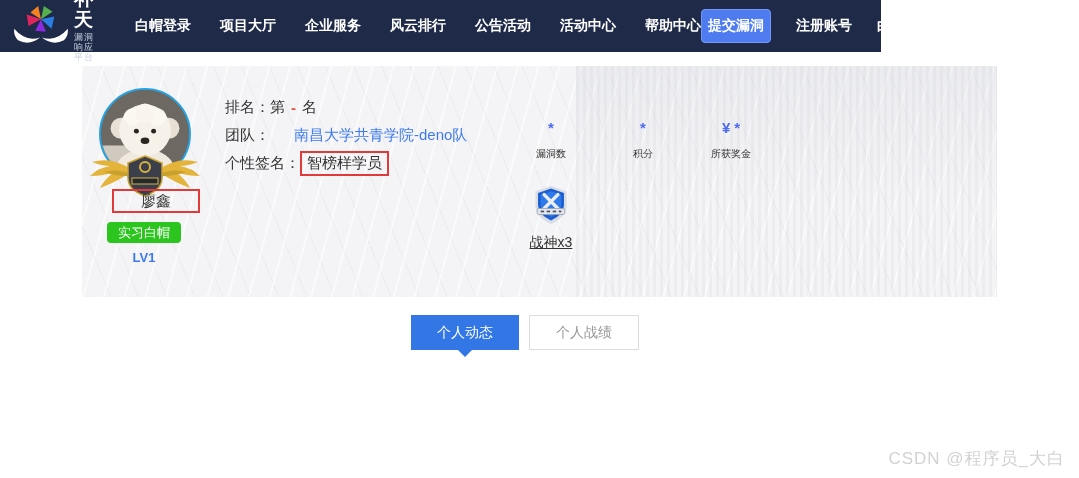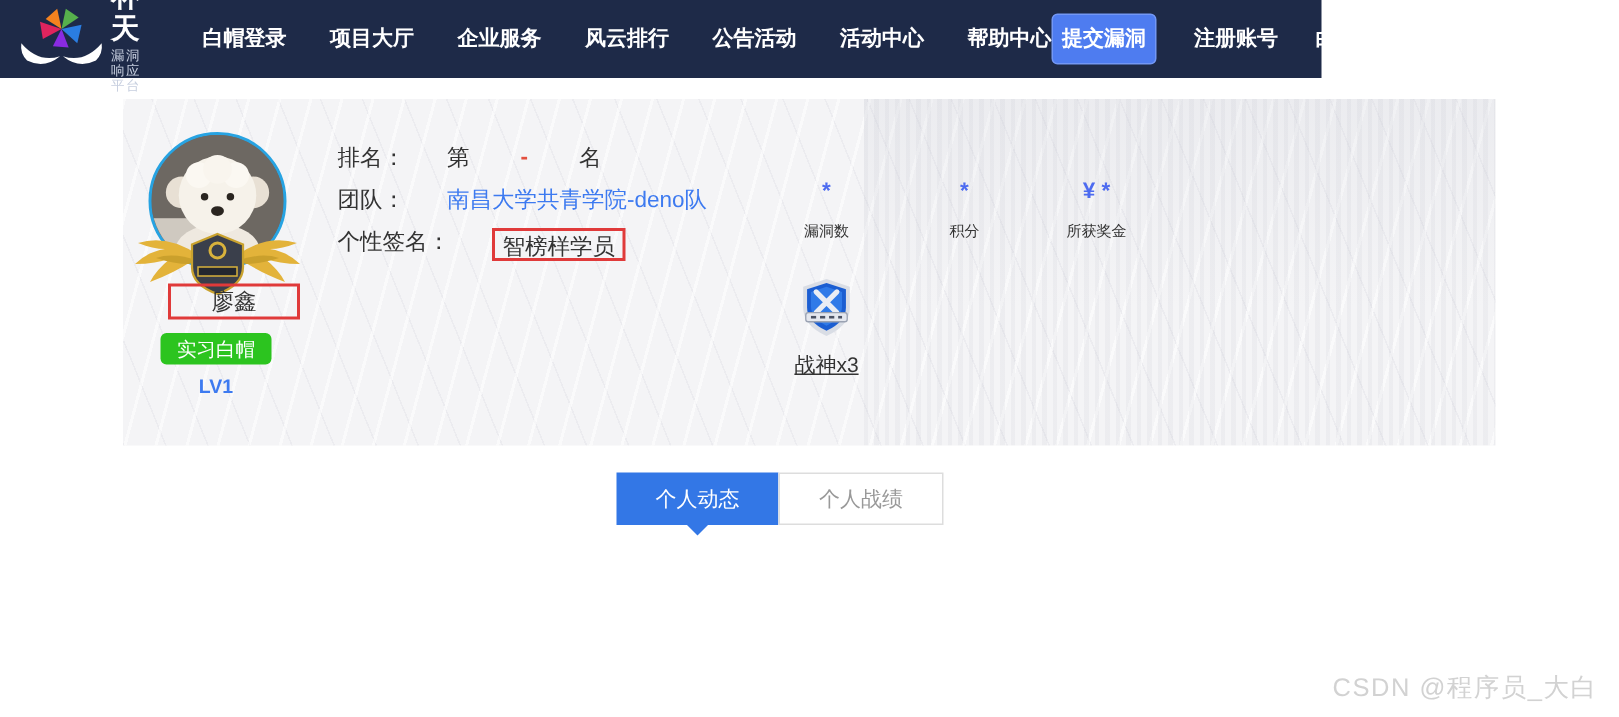--- a/index.html
+++ b/index.html
@@ -64,40 +64,40 @@
     position:absolute; left:25px; top:156px; width:74px; height:21px;
     background:#2cc41f; color:#fff; font-size:13px; border-radius:4px;
     display:flex; align-items:center; justify-content:center; cursor:pointer;
   }
   .level-text {
     position:absolute; left:25px; top:184px; width:74px; text-align:center;
     color:#3d7af0; font-size:13px; font-weight:bold;
   }
 
   .info-col { position:absolute; left:143px; top:30px; font-size:15px; }
-  .info-row { display:flex; height:22px; margin-bottom:6px;gap:28px; }
+  .info-row { display:flex; align-items:center; height:22px; margin-bottom:6px; }
   .info-label { color:#333; }
   .rank-dash { color:#e34f3f; margin:0 6px; font-weight:bold; }
-  .team-link { color:#3d7af0; cursor:pointer; text-decoration:none; }
+  .team-link { color:#3d7af0; cursor:pointer; text-decoration:none;margin-left:24px; }
   .sig-box { border:2px solid #e03a3a; padding:1px 5px; color:#333; }
 
   .stat { position:absolute; top:53px; width:92px; text-align:center; }
   .stat-1 { left:423px; }
   .stat-2 { left:515px; }
   .stat-3 { left:603px; }
   .stat-value { font-size:15px; font-weight:bold; color:#4d6bf0; height:18px; }
   .stat-currency { margin-right:4px; }
   .stat-label { margin-top:10px; font-size:10px; color:#333; }
 
   .medal-wrap { position:absolute; left:423px; top:118px; width:92px; text-align:center; }
   .medal-wrap svg { display:inline-block; }
   .medal-label { margin-top:4px; font-size:14px; color:#333;text-decoration:underline; }
 
   
-  .tabs { position:absolute; left:411px; top:315px; display:flex; }
+  .tabs { position:absolute; left:411px; top:315px; display:flex; gap:10px; }
   .tab {
     width:108px; height:35px; display:flex; align-items:center; justify-content:center;
     font-size:14px; cursor:pointer; position:relative;
     font-family:"Liberation Sans","DejaVu Sans",sans-serif;
   }
   .tab-active { background:#3377e6; color:#fff; }
   .tab-active::after {
     content:""; position:absolute; left:50%; bottom:-7px; transform:translateX(-50%);
     border-left:7px solid transparent; border-right:7px solid transparent;
     border-top:7px solid #3377e6;

